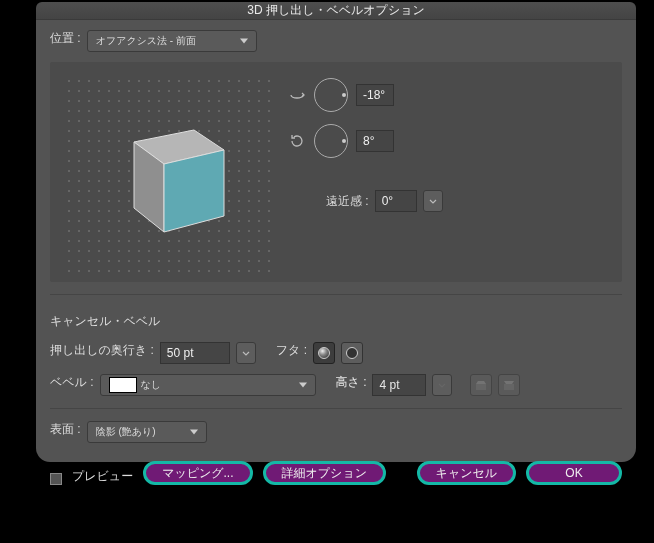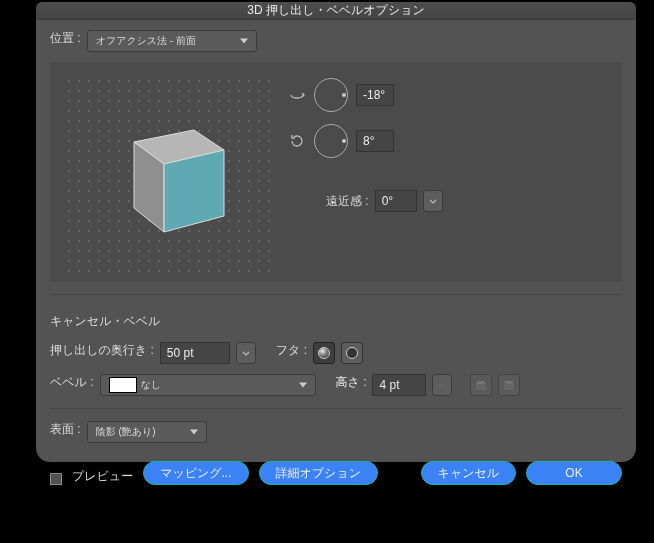--- a/index.html
+++ b/index.html
@@ -171,22 +171,22 @@
     padding-top: 8px;
   }
   .checkbox {
     width:12px; height:12px; border:1px solid #888; background:#535353;
     display:inline-block;
   }
   .button {
     height: 24px;
     padding: 0 16px;
     border-radius: 12px;
-    border: 1px solid #14b8a6;
-    background: #3b82f6;
+    border: 3px solid #14b8a6;
+    background: #701a75;
     color: #eee;
     font-size: 12px;
     display:flex; align-items:center; justify-content:center;
     cursor:pointer;
     min-width: 80px;
   }
   .button.primary {
     min-width: 96px;
   }
   .spacer { flex:1; }

